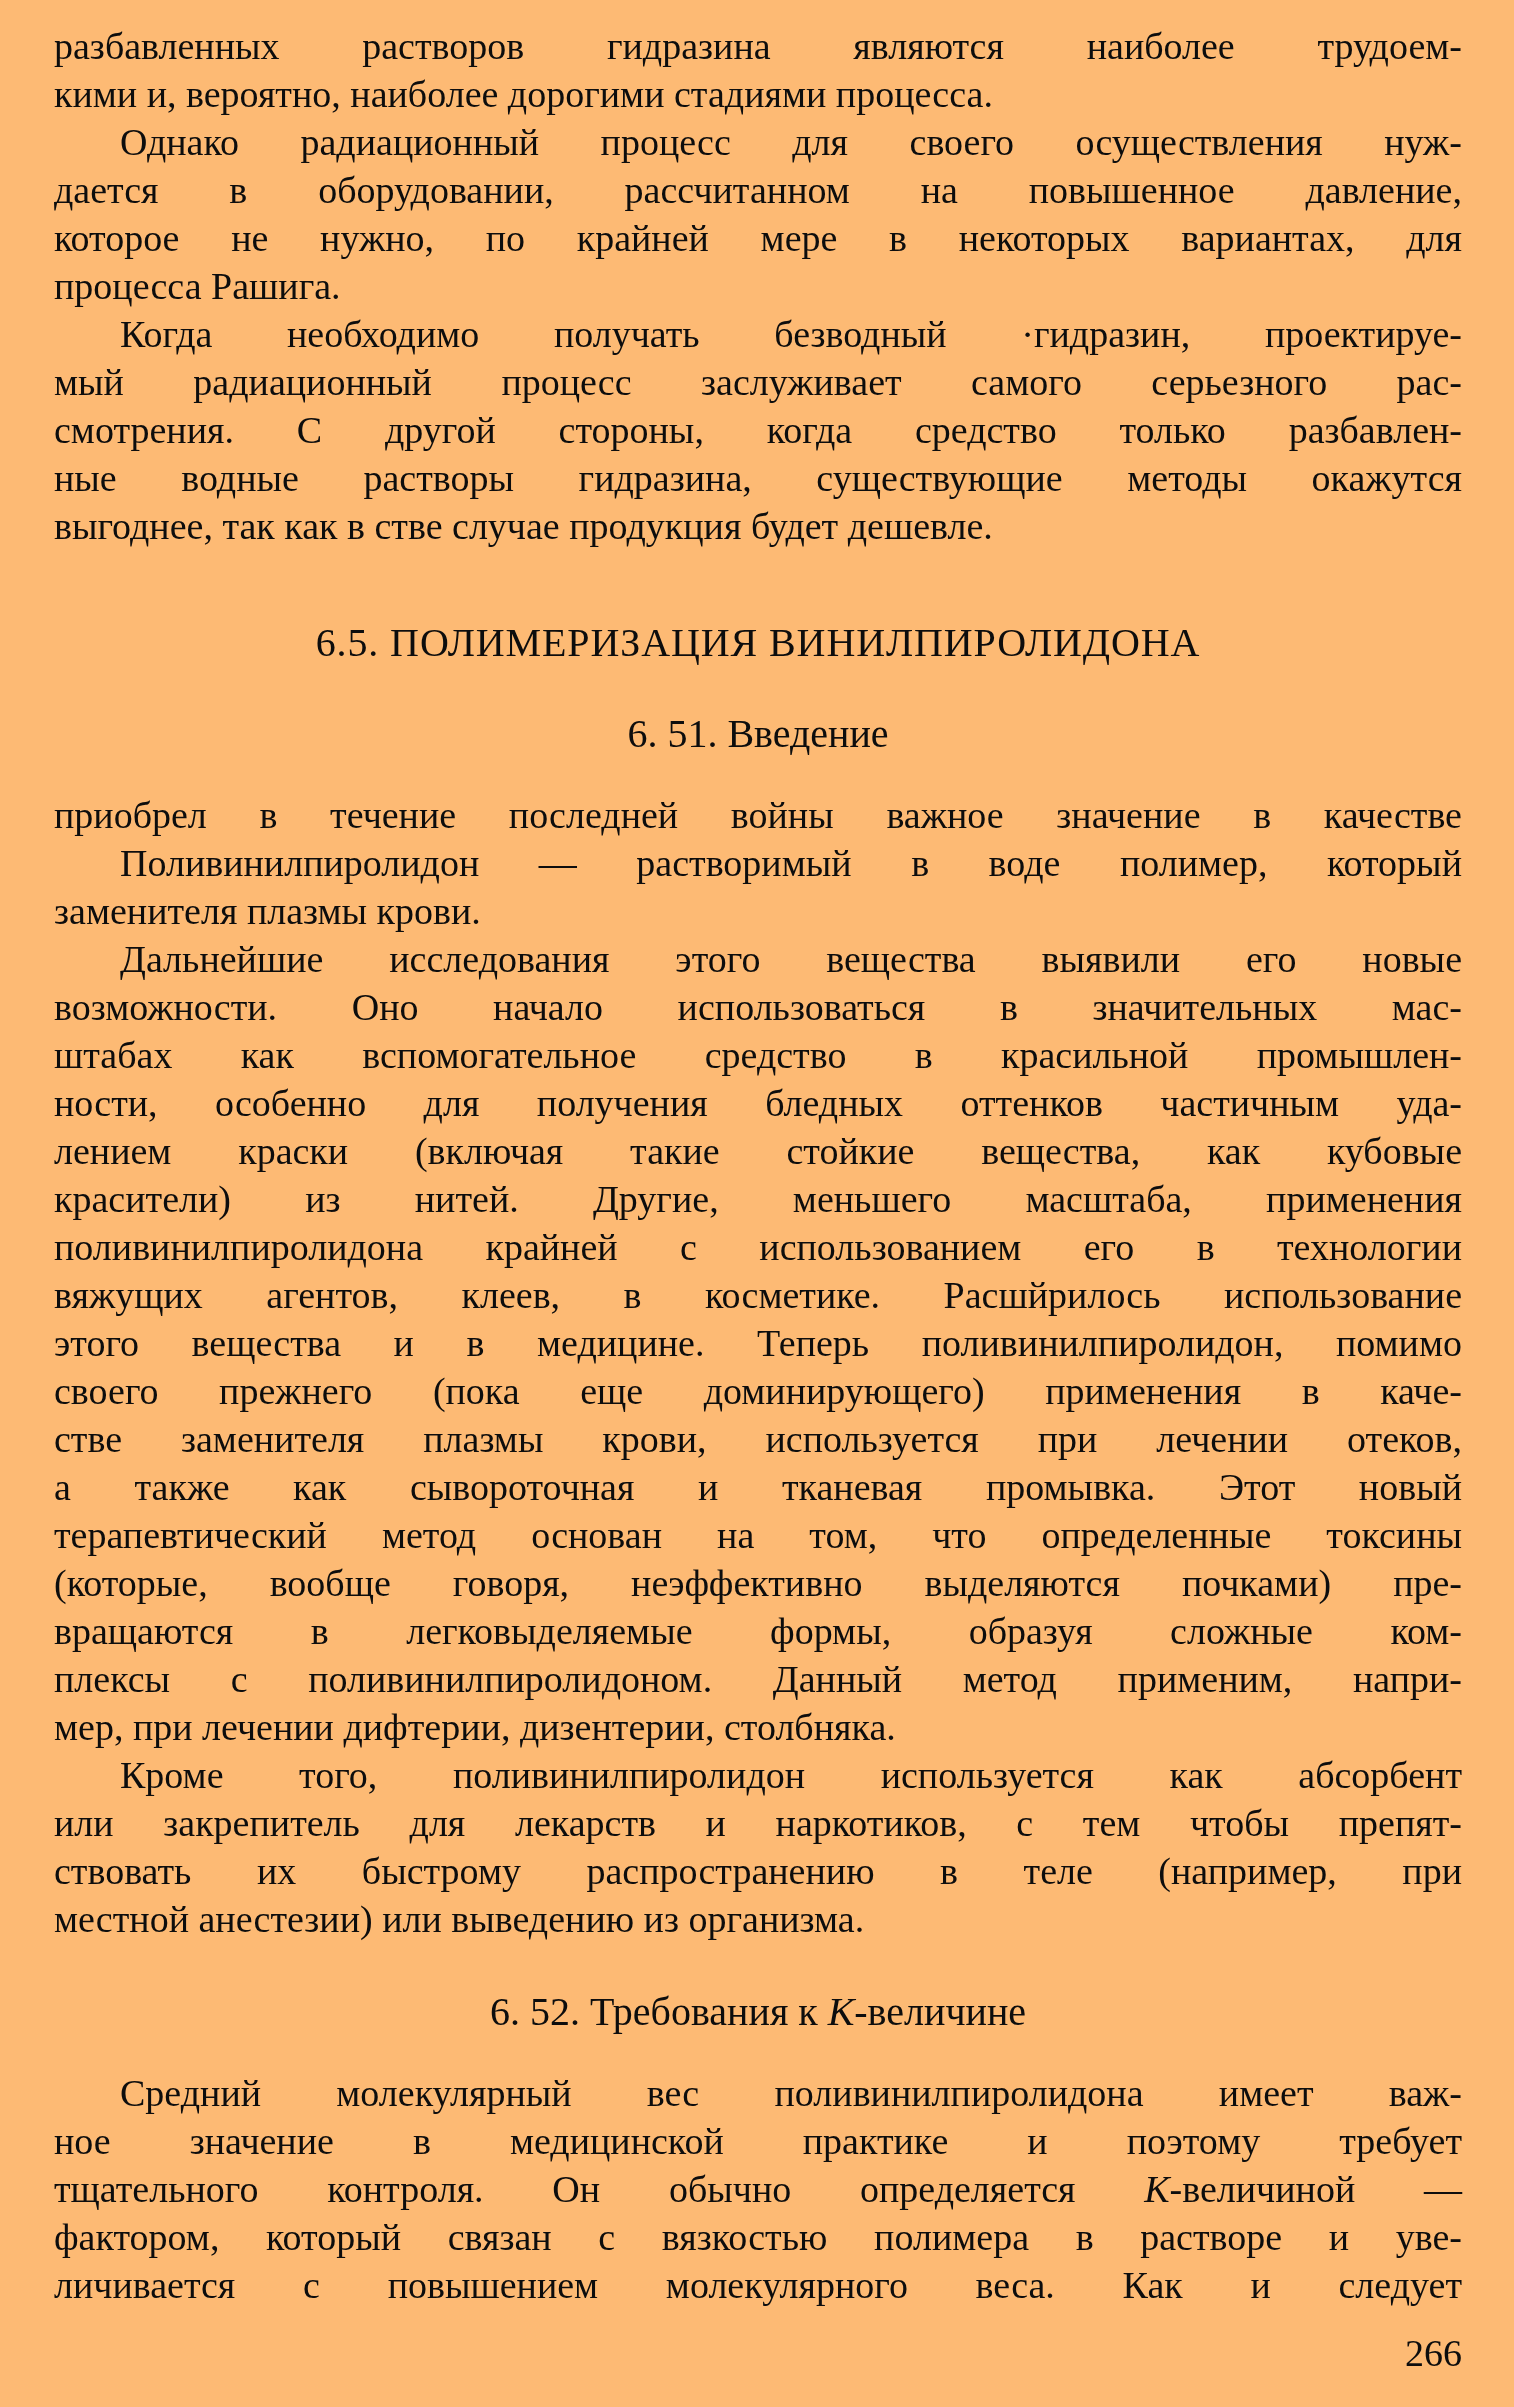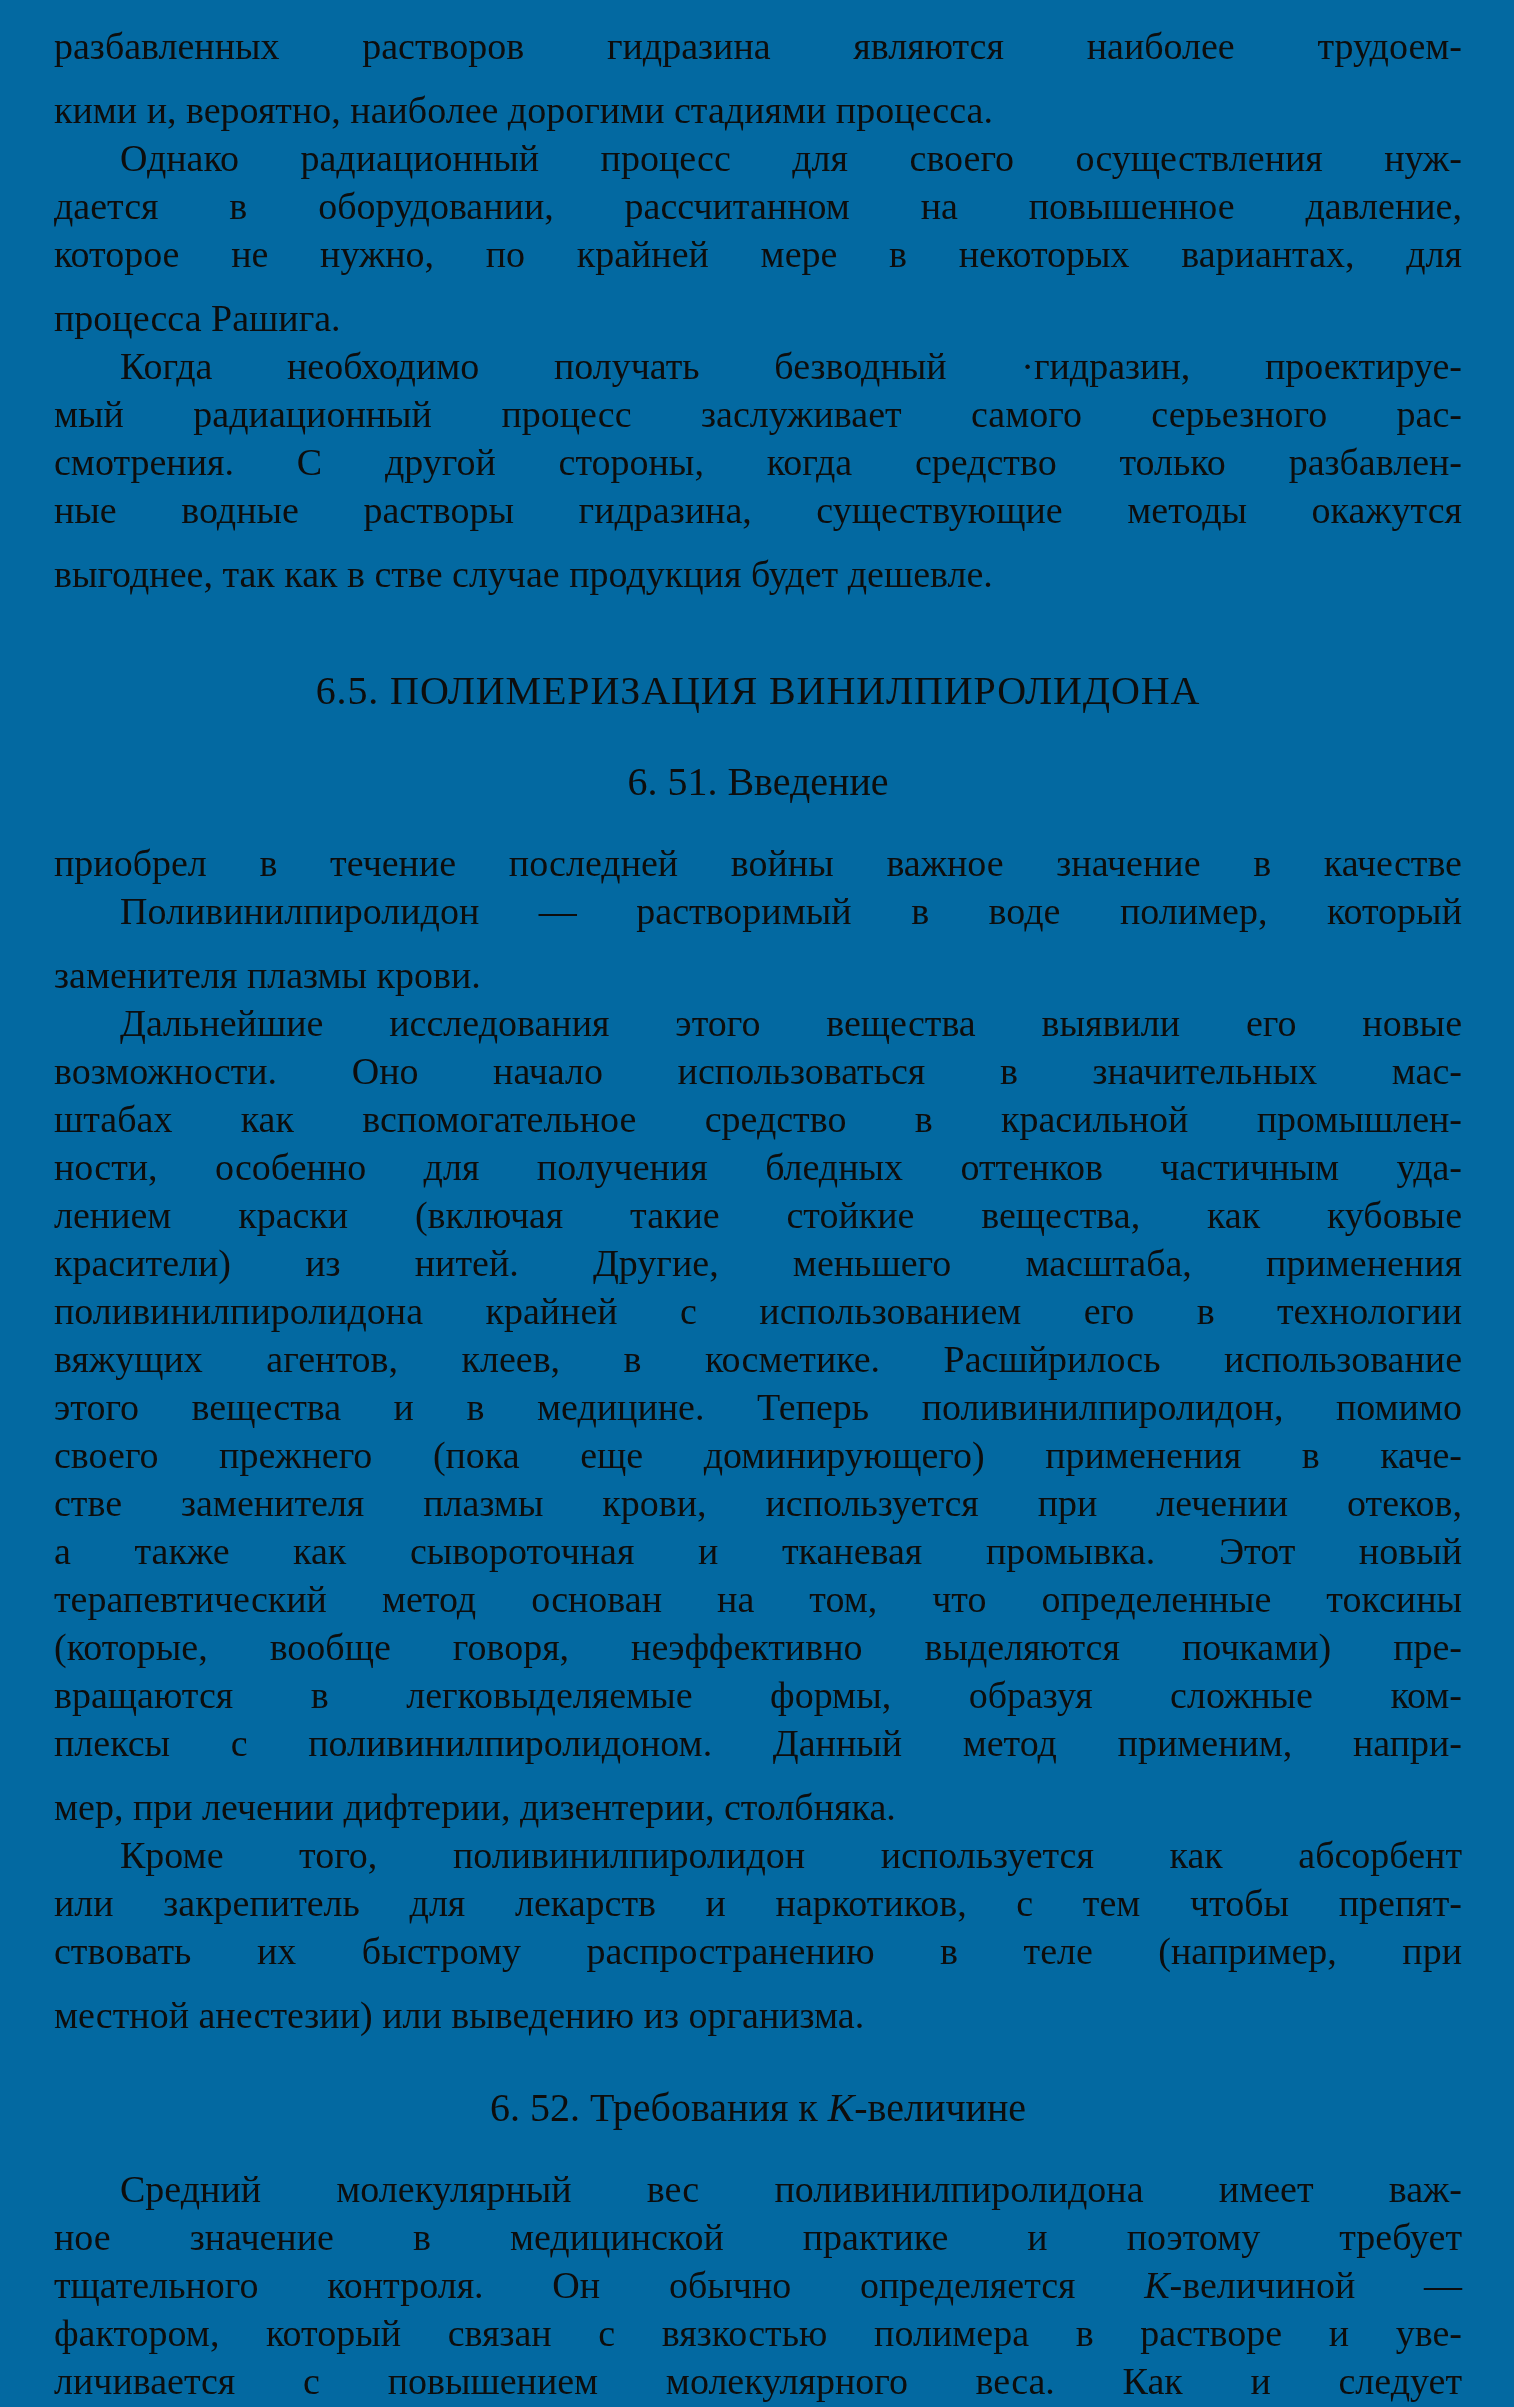--- a/index.html
+++ b/index.html
@@ -5,36 +5,36 @@
   html, body {
     margin: 0;
     padding: 0;
     background: #e8e8e8;
   }
   .page {
     position: relative;
     width: 1514px;
     height: 2408px;
     margin: 0 auto;
-    background: #0369a1;
+    background: #fdba74;
     box-sizing: border-box;
     padding: 22px 52px 0 54px;
     font-family: "Liberation Serif", "DejaVu Serif", serif;
     color: #0d0d0d;
     overflow: hidden;
   }
   .para { margin: 0; }
   .line {
     font-size: 38px;
     line-height: 48px;
     text-align: justify;
     text-align-last: justify;
     white-space: normal;
   }
-  .line.last { text-align-last: left; margin-top: 16px; }
+  .line.last { text-align-last: left; }
   .line.indent { text-indent: 66px; }
   .section-heading {
     margin: 70px 0 0 0;
     font-size: 40px;
     line-height: 45px;
     font-weight: normal;
     text-align: center;
     letter-spacing: 0.9px;
   }
   .sub-heading {

